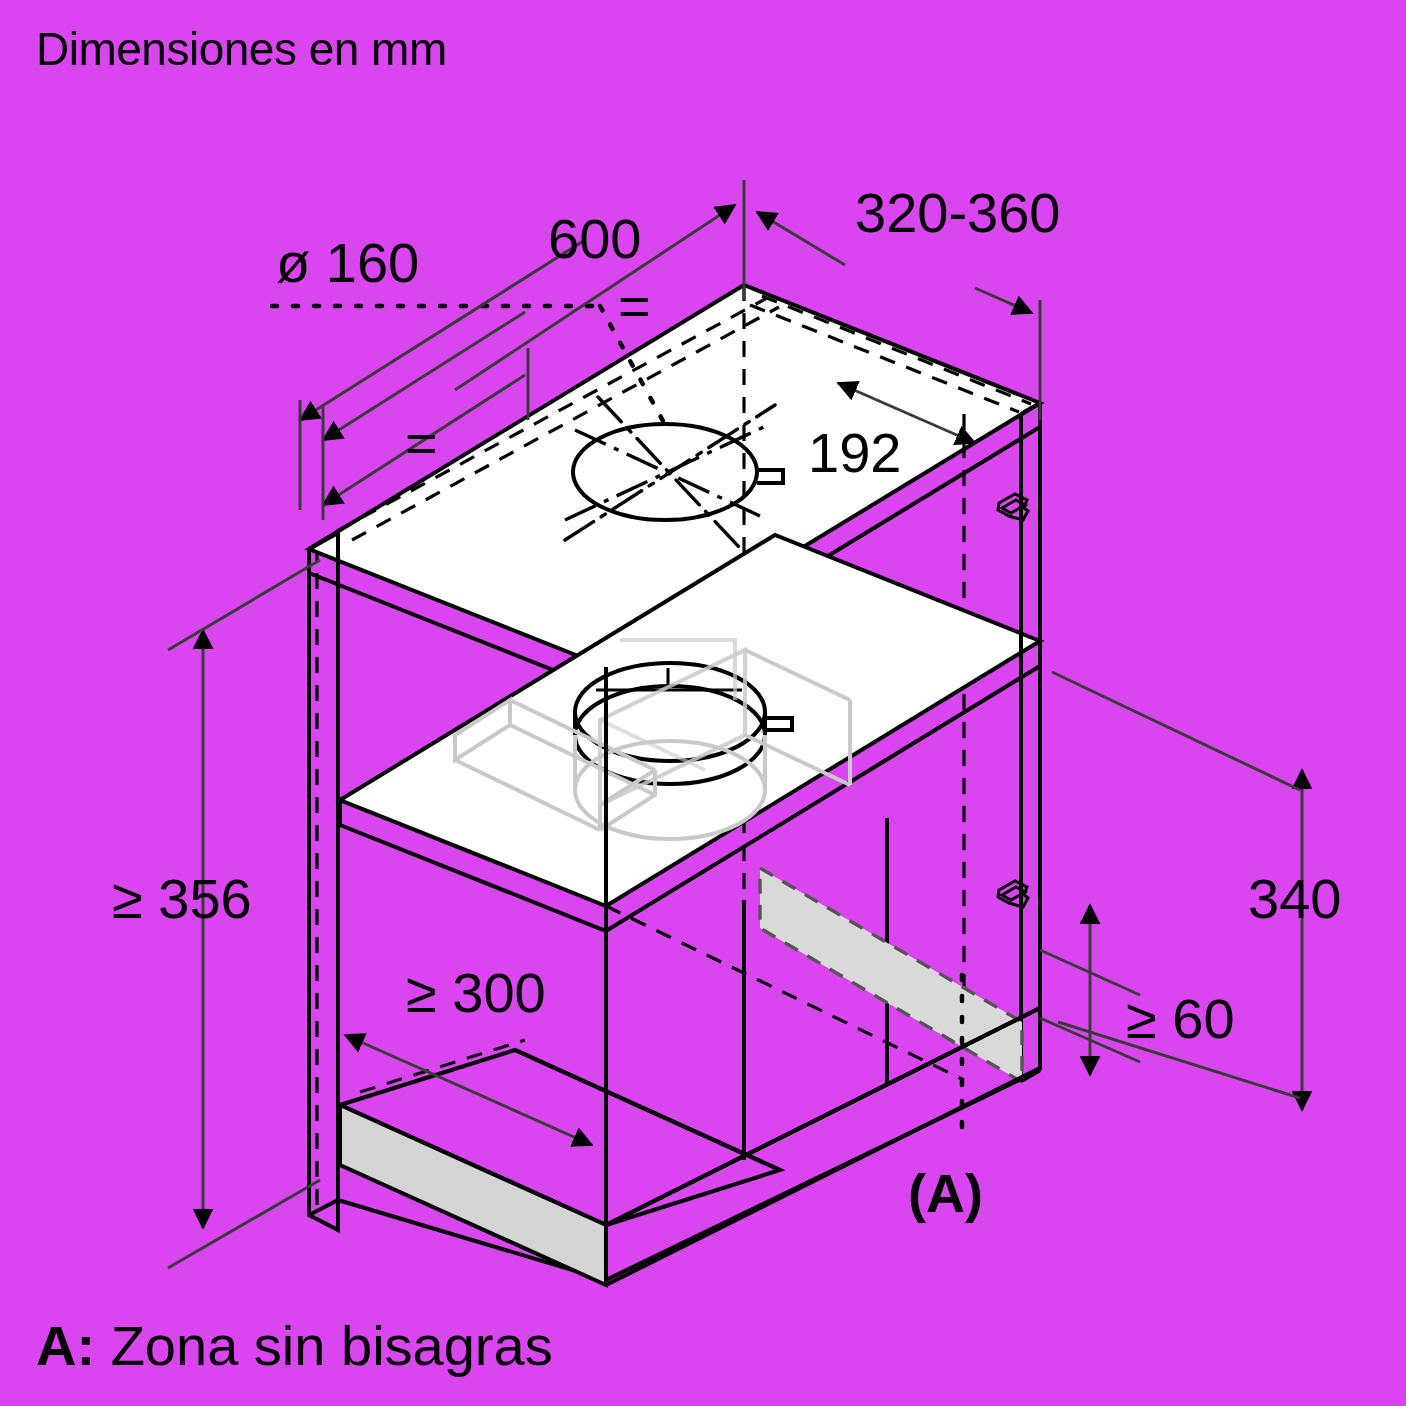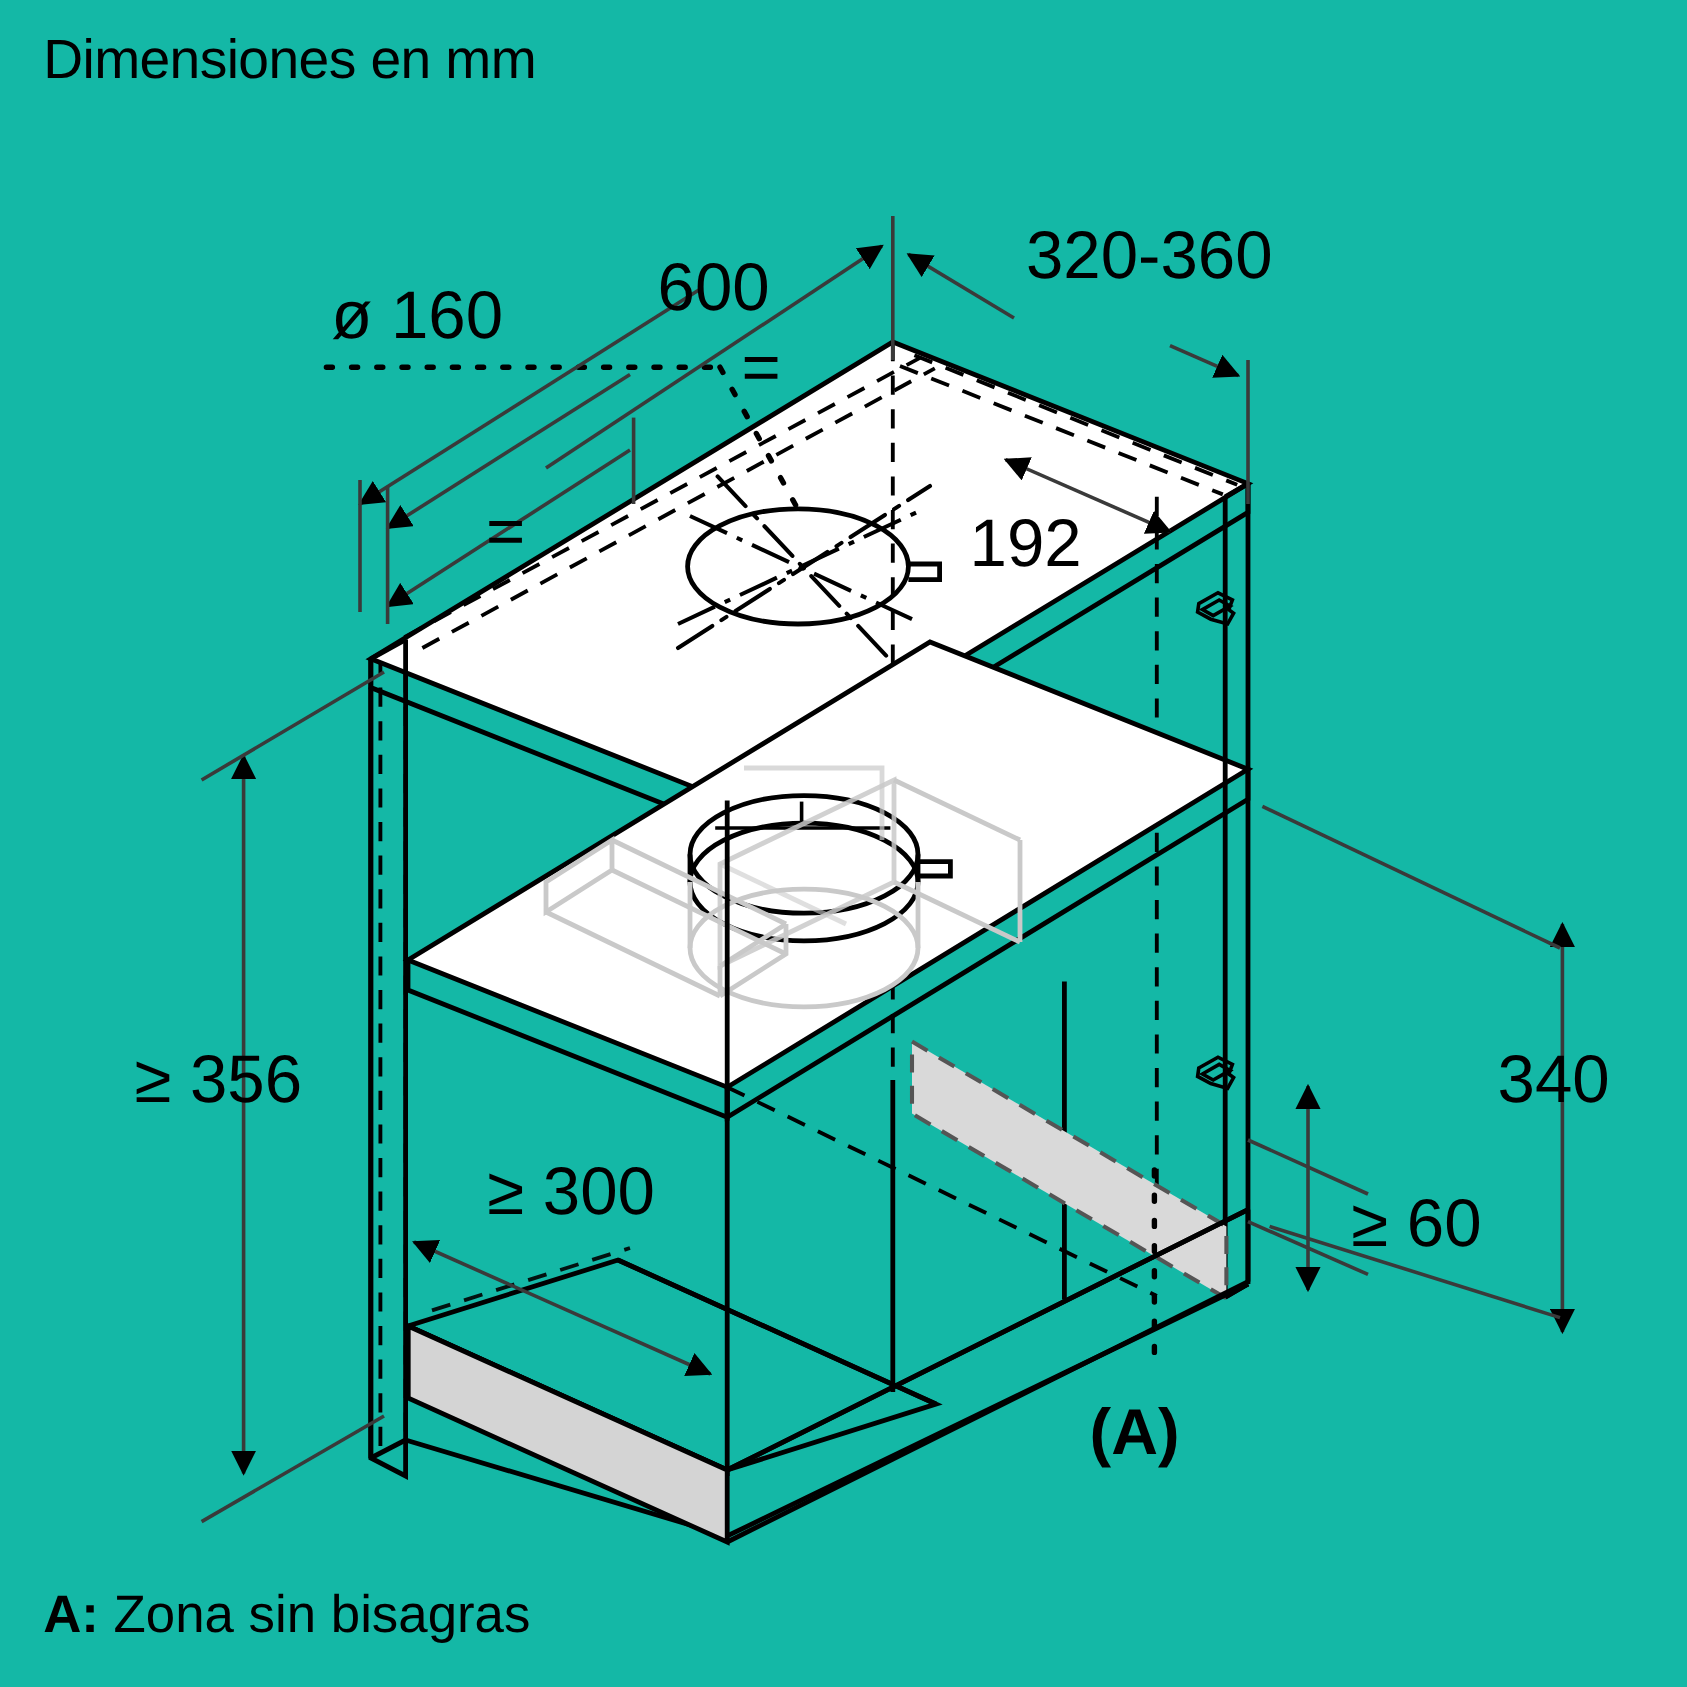--- a/index.html
+++ b/index.html
@@ -1,23 +1,23 @@
 <!DOCTYPE html>
 <html><head>
 <meta charset="utf-8">
 <style>
   html,body{margin:0;padding:0;background:#ffffff;}
   body{width:1406px;height:1406px;font-family:"Liberation Sans",sans-serif;color:#000;}
-  #root{position:relative;width:1406px;height:1406px;overflow:hidden;background:#14b8a6;text-decoration:underline;}
+  #root{position:relative;width:1406px;height:1406px;overflow:hidden;background:#d946ef;text-decoration:underline;}
 
   .hdr{position:absolute;left:36px;}
   .hdr-1{top:22px;font-size:46px;line-height:54px;font-weight:400;letter-spacing:-0.5px;}
   .hdr-2{top:86px;font-size:46px;line-height:54px;font-weight:700;letter-spacing:-0.5px;}
 
-  .footer{position:absolute;left:36px;top:1320px;font-size:44px;line-height:52px;}
+  .footer{position:absolute;left:36px;top:1320px;font-size:56px;line-height:52px;}
   .footer b{font-weight:700;}
   .footer span.reg{font-weight:400;}
 
   svg.draw{position:absolute;left:0;top:0;width:1406px;height:1406px;}
   text.dimbig{font-family:"Liberation Sans",sans-serif;font-size:56px;fill:#000;}
   text.amark{font-family:"Liberation Sans",sans-serif;font-size:54px;font-weight:700;fill:#000;}
 
   .solid{fill:none;stroke:#000;stroke-width:4;stroke-linejoin:miter;stroke-linecap:butt;}
   .solid-thin{fill:none;stroke:#000;stroke-width:3;}
   .hidden-d{fill:none;stroke:#000;stroke-width:3.2;stroke-dasharray:16 12;}

